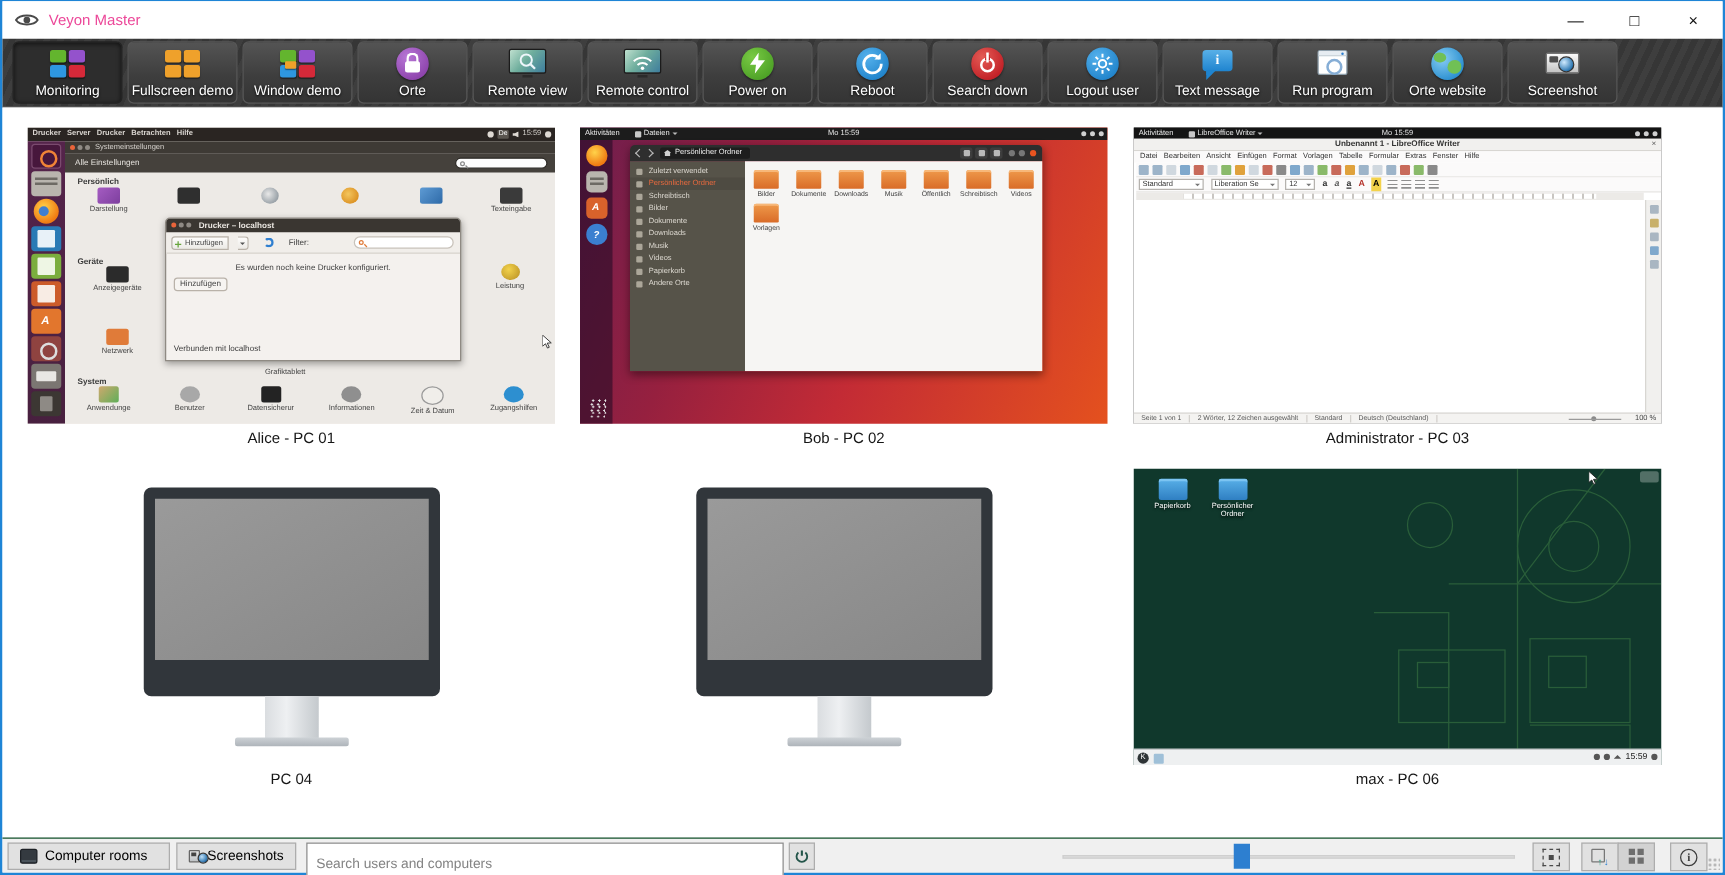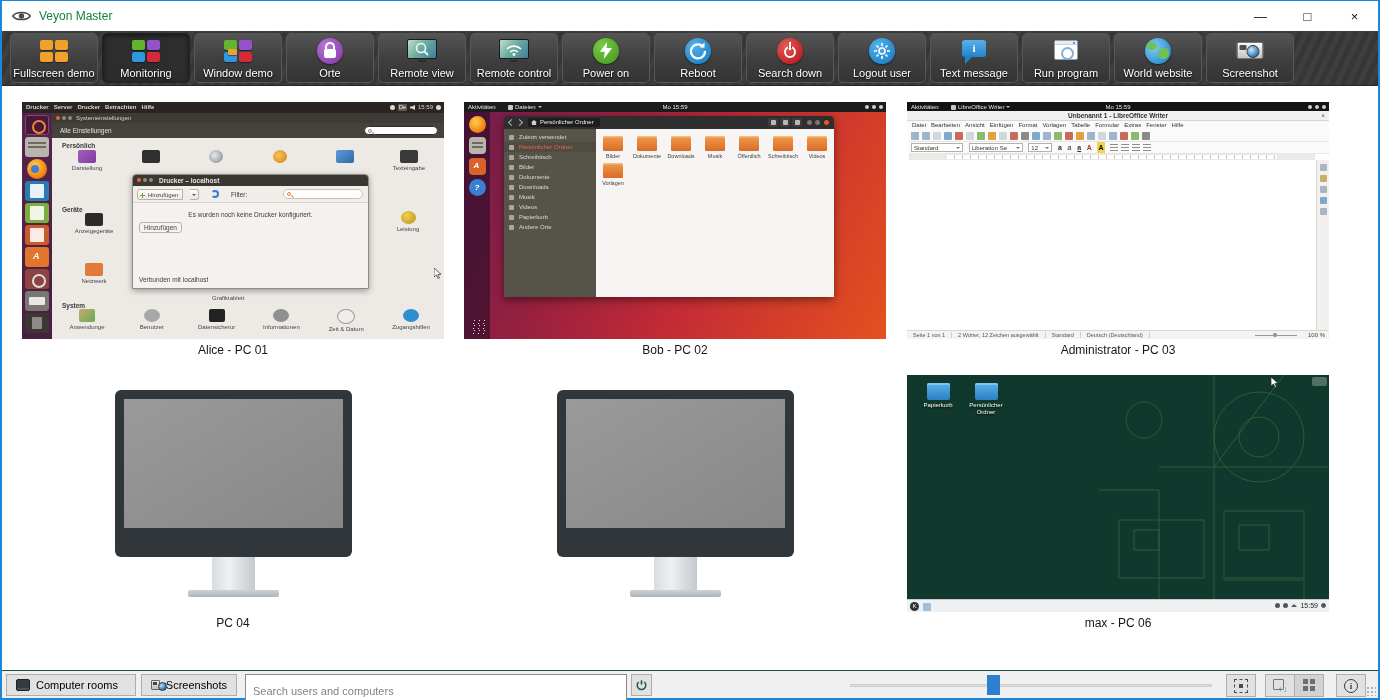--- a/index.html
+++ b/index.html
@@ -2,21 +2,21 @@
 <html><head>
 <meta charset="utf-8">
 <style>
 *{margin:0;padding:0;box-sizing:border-box}
 html,body{width:1380px;height:700px;overflow:hidden;font-family:"Liberation Sans","DejaVu Sans",sans-serif}
 .window{position:absolute;inset:0;background:#fff;border:2px solid #1f85d6;border-top-width:1px}
 
 
 .titlebar{position:absolute;left:0;right:0;top:0;height:30px;background:#fff;display:flex;align-items:center}
 .tb-logo{margin-left:10px}
-.title-text{font-size:12px;color:#15803d;margin-left:8px}
+.title-text{font-size:12px;color:#ec4899;margin-left:8px}
 .win-controls{position:absolute;right:0;top:0;height:30px;display:flex}
 .win-btn{width:47px;height:30px;display:flex;align-items:center;justify-content:center;font-size:13px;color:#111;cursor:default}
 
 
 .toolbar{position:absolute;top:30px;left:0;right:0;height:55px;
  background:repeating-linear-gradient(115deg,#3e3e3e 0 5px,#363636 5px 10px);
  border-bottom:1px solid #262626;display:flex;align-items:flex-start;padding:2px 0 0 8px;gap:4px}
 .tbtn{width:88px;height:50px;border-radius:5px;border:1px solid #575757;
  background:linear-gradient(180deg,#545454,#3e3e3e 55%,#343434);position:relative;cursor:pointer}
 .tbtn.active{background:#2d2d2d;border-color:#232323;box-shadow:inset 0 1px 4px rgba(0,0,0,.65)}
@@ -289,37 +289,37 @@
     </svg>
     <span class="title-text">Veyon Master</span>
     <div class="win-controls">
       <div class="win-btn">—</div>
       <div class="win-btn">□</div>
       <div class="win-btn">×</div>
     </div>
   </div>
 
   <div class="toolbar">
-    <div class="tbtn">
-      <div class="ticon tiles ic-fs">
-          <i></i>
-          <i></i>
-          <i></i>
-          <i></i>
-        </div>
-      <div class="tlabel">Fullscreen demo</div>
-    </div>
     <div class="tbtn active">
       <div class="ticon tiles ic-mon">
           <i></i>
           <i></i>
           <i></i>
           <i></i>
         </div>
       <div class="tlabel">Monitoring</div>
+    </div>
+    <div class="tbtn">
+      <div class="ticon tiles ic-fs">
+          <i></i>
+          <i></i>
+          <i></i>
+          <i></i>
+        </div>
+      <div class="tlabel">Fullscreen demo</div>
     </div>
     <div class="tbtn">
       <div class="ticon tiles ic-wd">
           <i></i>
           <i></i>
           <i></i>
           <i></i>
           <i></i>
         </div>
       <div class="tlabel">Window demo</div>
@@ -409,21 +409,21 @@
           <span class="runw">
             <span class="rundot"></span>
           </span>
         </div>
       <div class="tlabel">Run program</div>
     </div>
     <div class="tbtn">
       <div class="ticon">
           <span class="globe"></span>
         </div>
-      <div class="tlabel">World website</div>
+      <div class="tlabel">Orte website</div>
     </div>
     <div class="tbtn">
       <div class="ticon">
           <span class="cam"></span>
         </div>
       <div class="tlabel">Screenshot</div>
     </div>
   </div>
 
   <div class="main">

